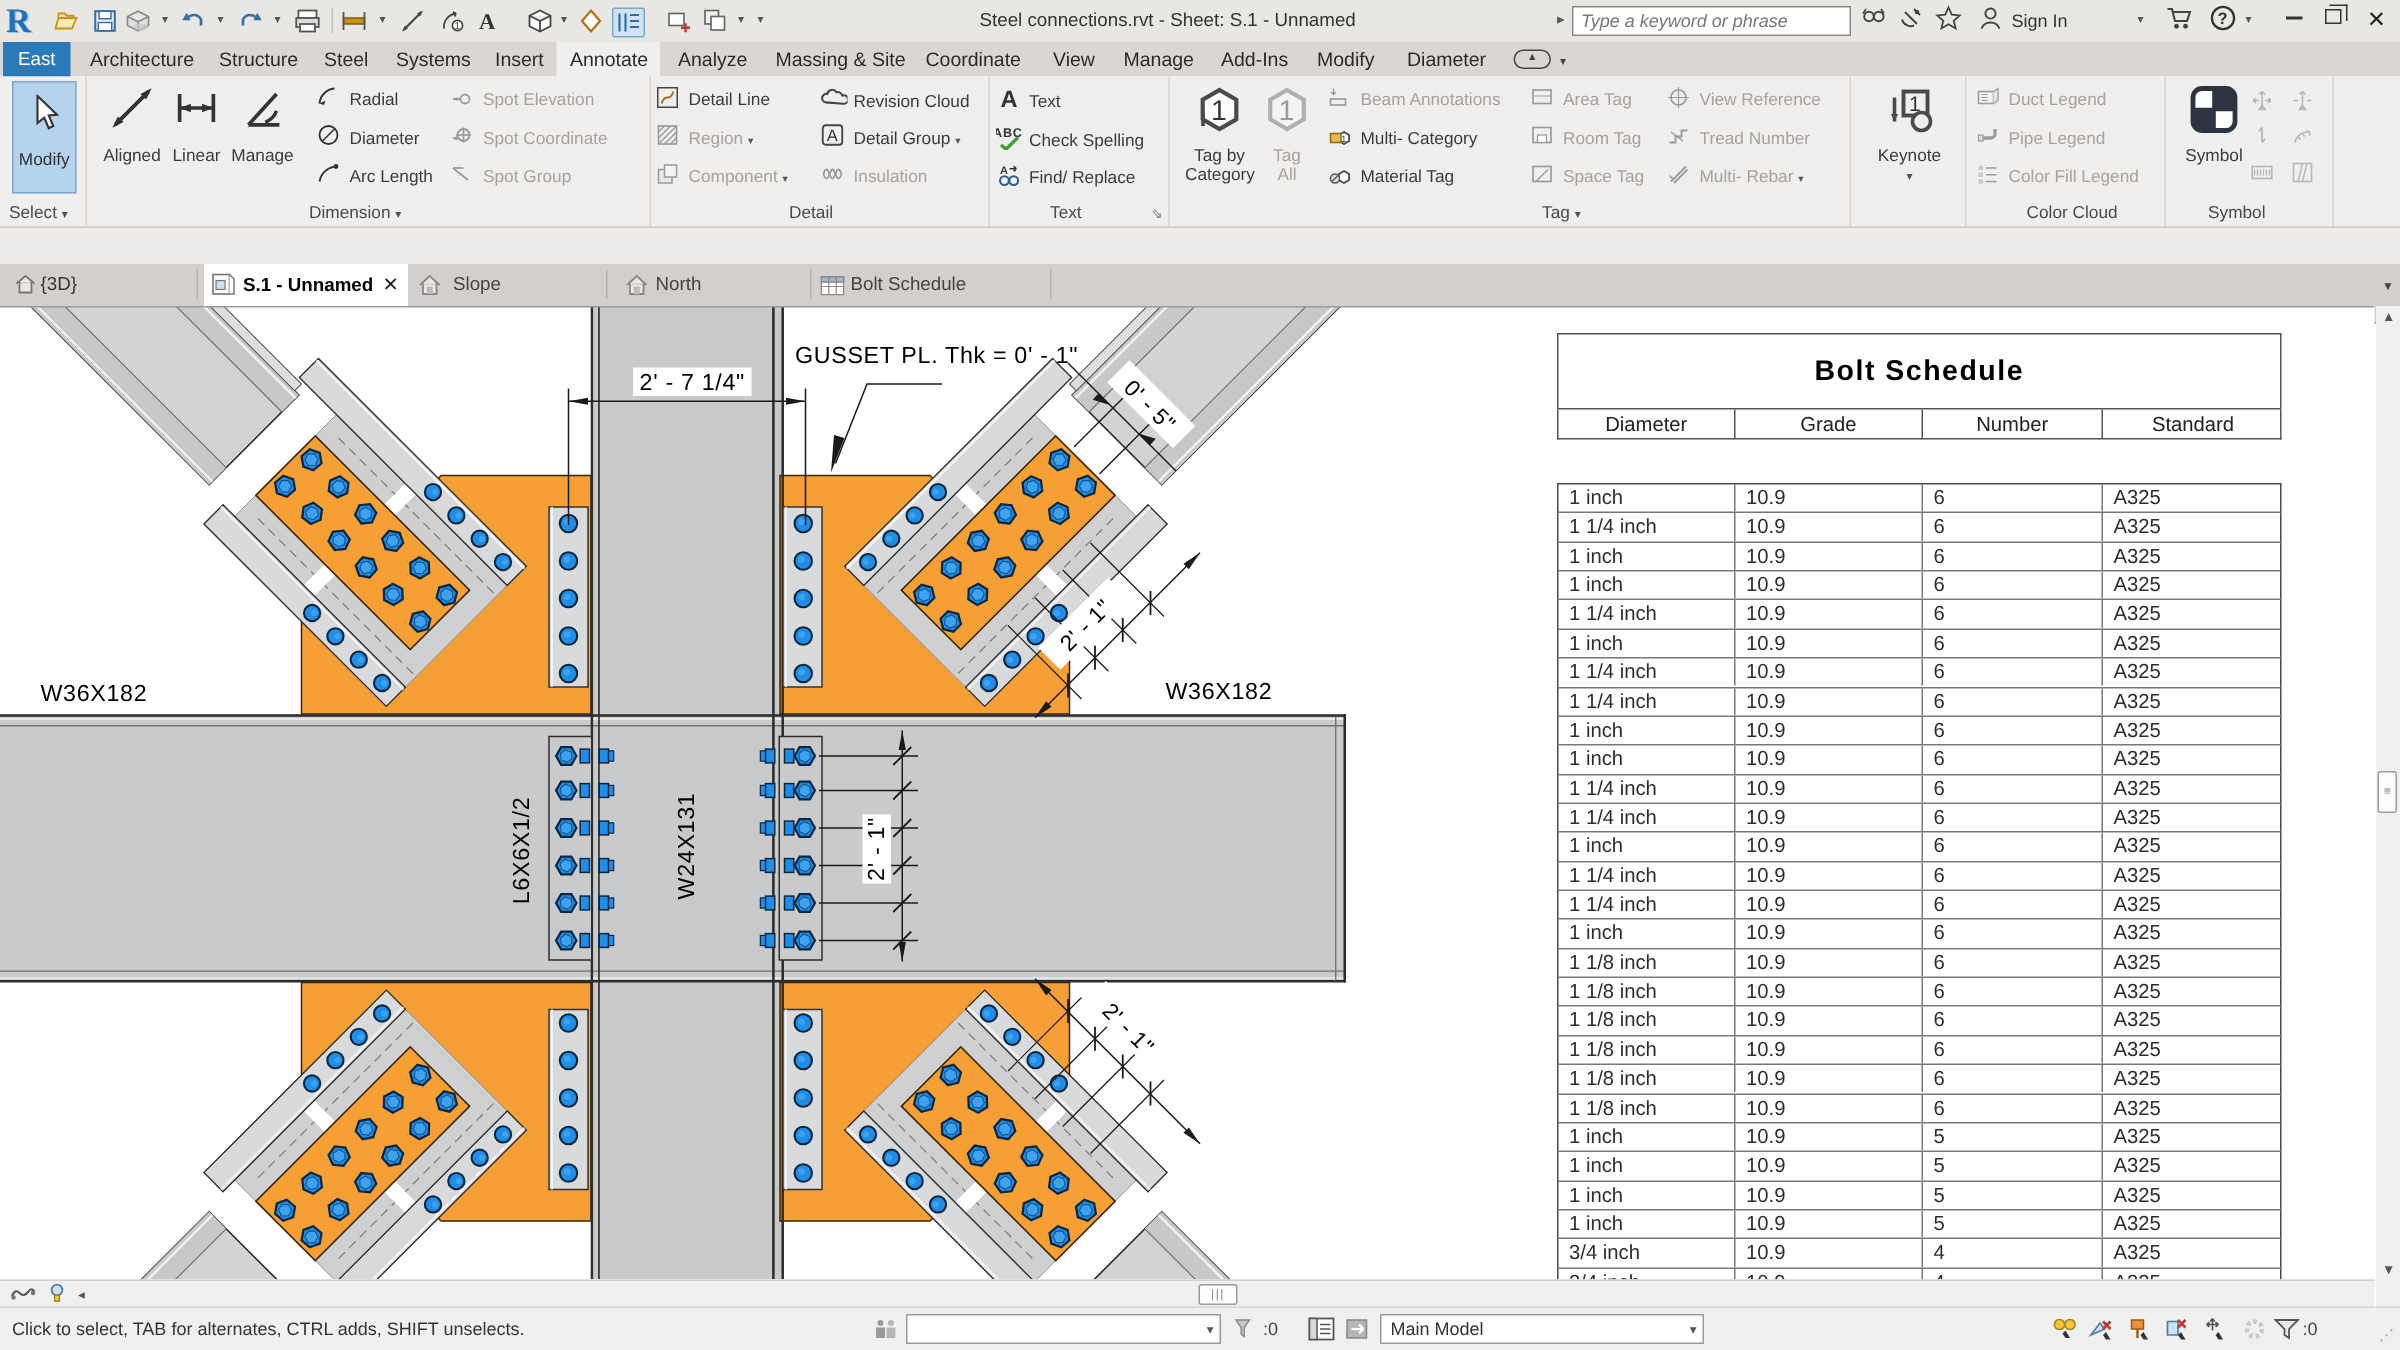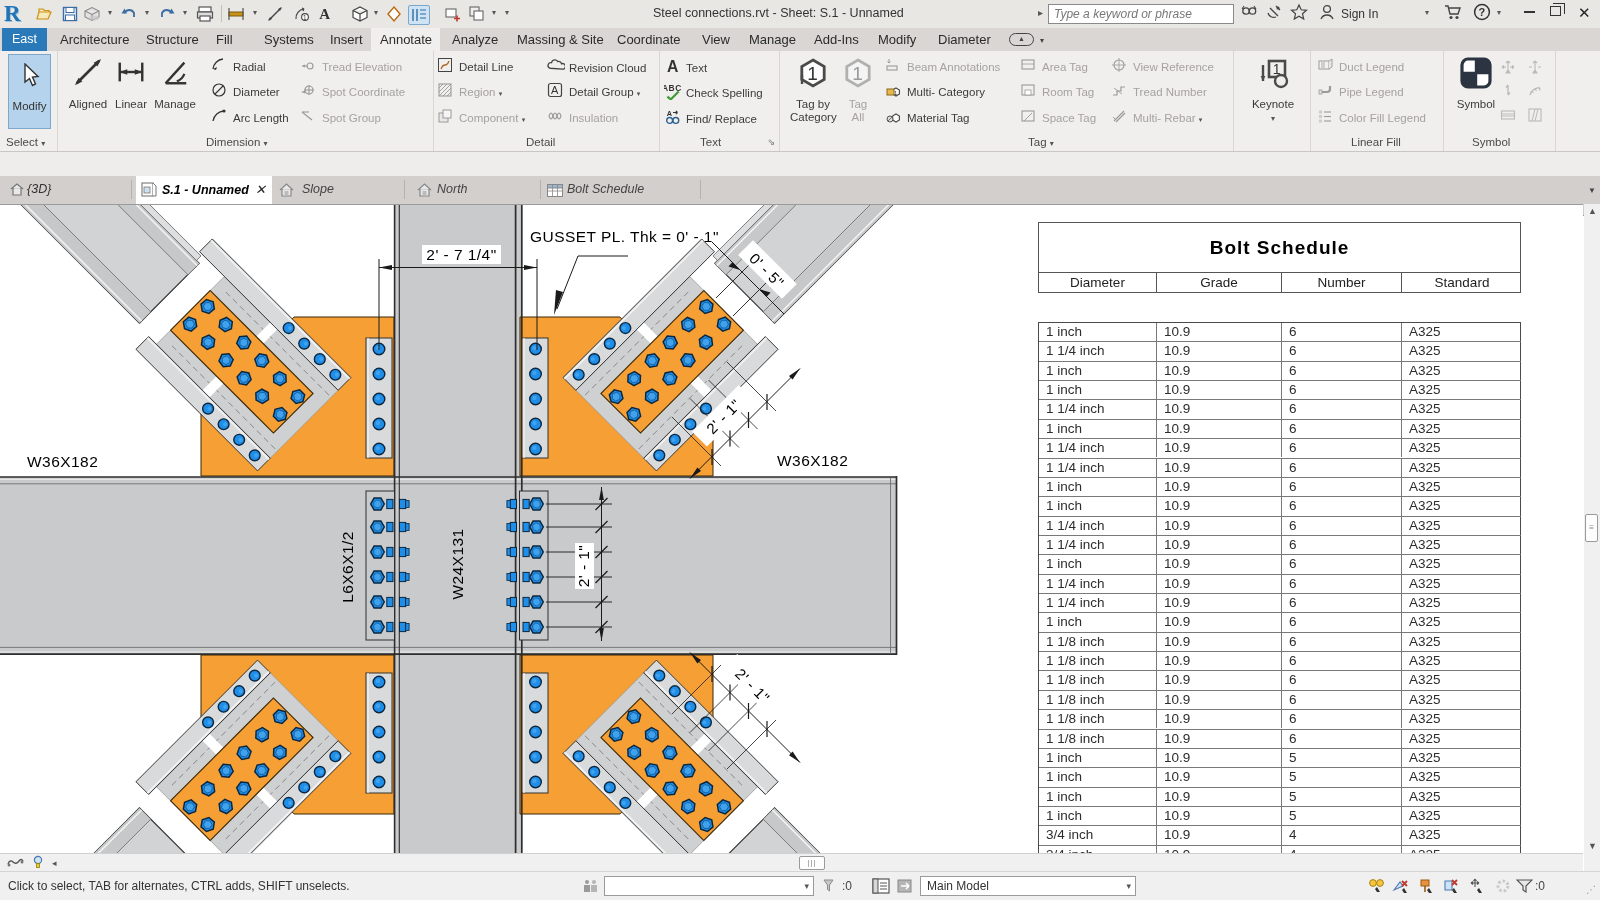--- a/index.html
+++ b/index.html
@@ -35,21 +35,21 @@
 .blbl { font-size:11.5px; color:#3b3b3b; line-height:13px; margin-top:1px; }
 .bigbtn.dis .blbl { color:#a5a29f; }
 .srow { position:absolute; white-space:nowrap; height:22px; }
 .sic { display:inline-block; vertical-align:middle; width:18px; }
 .stx { font-size:11.5px; color:#3b3b3b; vertical-align:middle; margin-left:4px; }
 .srow.dis .stx { color:#a5a29f; }
 .modify-btn { position:absolute; left:8px; top:3px; width:43px; height:75px; background:#b5d3ec; border:1px solid #7da7cb; text-align:center; font-size:11.5px; color:#333; padding-top:5px; }
 
 
 #gapstrip { position:absolute; left:0; top:152px; width:1600px; height:24px; background:#eeedeb; }
-#viewtabs { position:absolute; left:0; top:176px; width:1600px; height:40px; background:#d2cfcc; border-bottom:1px solid #9b9b9b;font-style:italic; }
+#viewtabs { position:absolute; left:0; top:176px; width:1600px; height:40px; background:#d2cfcc; border-bottom:1px solid #9b9b9b; }
 .vtab { position:absolute; top:0; height:27px; line-height:27px; font-size:12.5px; color:#333; }
 .vsep { position:absolute; top:4px; height:19px; width:1px; background:#b5b2af; }
 #vt-active { position:absolute; left:136px; top:0; width:136px; height:28px; background:#fff; font-weight:bold; }
 
 
 #canvas { position:absolute; left:0; top:204px; width:1583px; height:649px; background:#fff; overflow:hidden; }
 
 
 #bs { position:absolute; left:1038px; top:18px; width:484px; font-family:"Liberation Sans",sans-serif; }
 .bs-titlebox { position:absolute; left:0; top:0; width:483px; height:51px; border:1px solid #555; }
@@ -180,21 +180,21 @@
   <div class="tbtn" style="left:1497px;top:8px;font-size:8px;color:#555">▾</div>
   <div id="win-min"></div>
       <div id="win-max"></div>
   <div id="win-close">✕</div>
 </div>
 
 <div id="tabbar">
   <div id="filetab">East</div>
   <div class="rtab" style="left:60px;width:65px">Architecture</div>
   <div class="rtab" style="left:146px;width:48px">Structure</div>
-  <div class="rtab" style="left:216px;width:27px">Fill</div>
+  <div class="rtab" style="left:216px;width:27px">Steel</div>
   <div class="rtab" style="left:264px;width:44px">Systems</div>
   <div class="rtab" style="left:330px;width:29px">Insert</div>
   <div class="activewrap">
         <div class="rtab" style="left:380px;width:50px">Annotate</div>
       </div>
   <div class="rtab" style="left:452px;width:42px">Analyze</div>
   <div class="rtab" style="left:517px;width:80px">Massing &amp; Site</div>
   <div class="rtab" style="left:617px;width:66px">Coordinate</div>
   <div class="rtab" style="left:702px;width:27px">View</div>
   <div class="rtab" style="left:749px;width:44px">Manage</div>
@@ -247,21 +247,21 @@
               <circle cx="8" cy="8" r="6" stroke="#333" fill="none" stroke-width="1.2"></circle>
               <line x1="4" y1="12" x2="12" y2="4" stroke="#333" stroke-width="1.1"></line>
             </svg></span><span class="stx">Diameter</span></div>
         <div class="srow" style="left:153px;top:56.5px"><span class="sic"><svg width="16" height="16" viewBox="0 0 16 16">
               <path d="M2,13 A12,12 0 0 1 13,3" stroke="#333" fill="none" stroke-width="1.3"></path>
               <circle cx="13" cy="3" r="1.6" fill="#333"></circle>
             </svg></span><span class="stx">Arc Length</span></div>
         <div class="srow dis" style="left:242px;top:5.5px"><span class="sic"><svg width="16" height="16" viewBox="0 0 16 16">
               <path d="M2,9 L7,9 M7,9 A3,3 0 1 1 13,9 A3,3 0 1 1 7,9" stroke="#9a9a9a" fill="none" stroke-width="1.2"></path>
               <path d="M2,9 L5,7.6 L5,10.4 Z" fill="#9a9a9a"></path>
-            </svg></span><span class="stx">Tread Elevation</span></div>
+            </svg></span><span class="stx">Spot Elevation</span></div>
         <div class="srow dis" style="left:242px;top:31.0px"><span class="sic"><svg width="16" height="16" viewBox="0 0 16 16">
               <circle cx="9" cy="8" r="4" stroke="#9a9a9a" fill="none" stroke-width="1.2"></circle>
               <line x1="9" y1="3" x2="9" y2="13" stroke="#9a9a9a" stroke-width="1.1"></line>
               <line x1="4" y1="8" x2="14" y2="8" stroke="#9a9a9a" stroke-width="1.1"></line>
               <path d="M1,10 L5,8.8 L5,11.6 Z" fill="#9a9a9a"></path>
             </svg></span><span class="stx">Spot Coordinate</span></div>
         <div class="srow dis" style="left:242px;top:56.5px"><span class="sic"><svg width="16" height="16" viewBox="0 0 16 16">
               <path d="M2,4 L12,12" stroke="#9a9a9a" stroke-width="1.2"></path>
               <path d="M2,4 L9,4" stroke="#9a9a9a" stroke-width="1.1"></path>
             </svg></span><span class="stx">Spot Group</span></div>
@@ -389,21 +389,21 @@
               <rect x="2" y="8" width="3" height="4" fill="#e0e0e0" stroke="#9a9a9a" stroke-width="0.8"></rect>
             </svg></span><span class="stx">Pipe  Legend</span></div>
         <div class="srow dis" style="left:6px;top:56.5px"><span class="sic"><svg width="16" height="16" viewBox="0 0 16 16">
               <rect x="2" y="2.5" width="3" height="3" fill="#ccc"></rect>
               <rect x="2" y="7" width="3" height="3" fill="#ccc"></rect>
               <rect x="2" y="11.5" width="3" height="3" fill="#ccc"></rect>
               <line x1="7" y1="4" x2="14" y2="4" stroke="#9a9a9a" stroke-width="1.1"></line>
               <line x1="7" y1="8.5" x2="14" y2="8.5" stroke="#9a9a9a" stroke-width="1.1"></line>
               <line x1="7" y1="13" x2="14" y2="13" stroke="#9a9a9a" stroke-width="1.1"></line>
             </svg></span><span class="stx">Color Fill  Legend</span></div>
-        <div class="plabel" style="left:40px;bottom:3px">Linear Fill</div>
+        <div class="plabel" style="left:40px;bottom:3px">Color Cloud</div>
       </div>
       <div class="panel" style="left:1444px;width:112px">
         <div class="bigbtn" style="left:8px;width:48px">
           <div class="bicon"><svg width="32" height="32" viewBox="0 0 16 16">
               <path d="M4,1 h8 a3,3 0 0 1 3,3 v8 a3,3 0 0 1 -3,3 h-8 a3,3 0 0 1 -3,-3 v-8 a3,3 0 0 1 3,-3 Z" fill="#fff" stroke="#2b3440" stroke-width="1.6"></path>
               <path d="M8,1.2 v13.6 M1.2,8 h13.6" stroke="#2b3440" stroke-width="1.2"></path>
               <path d="M8,1 h4 a3,3 0 0 1 3,3 v4 h-7 Z" fill="#2b3440"></path>
               <path d="M1,8 h7 v7 h-4 a3,3 0 0 1 -3,-3 Z" fill="#2b3440"></path>
             </svg></div>
           <div class="blbl">Symbol</div>

